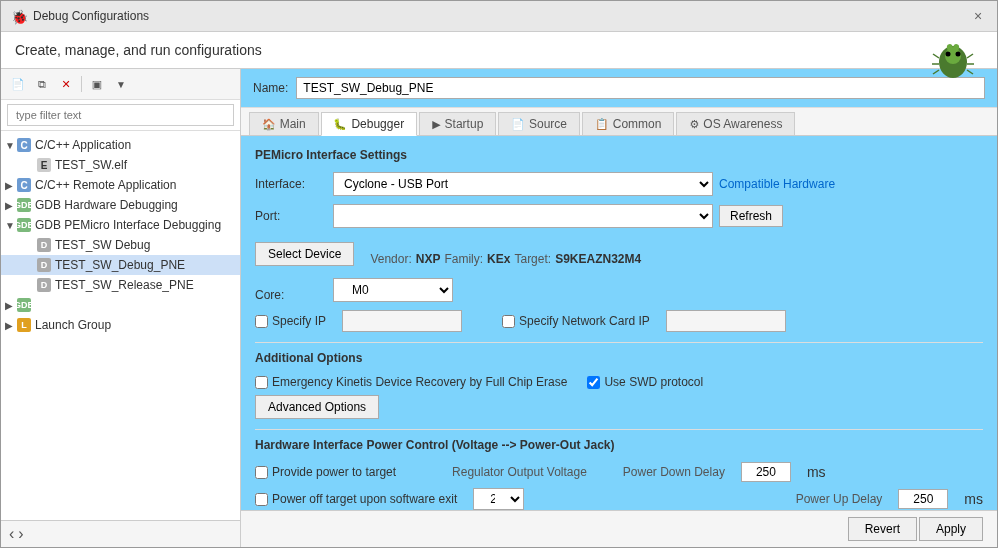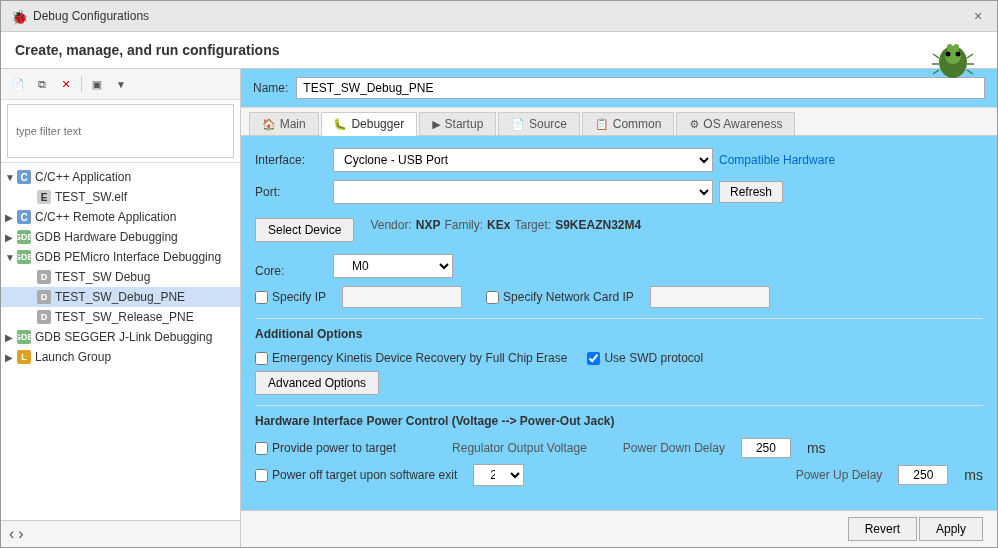--- a/index.html
+++ b/index.html
@@ -7,30 +7,30 @@
     
     .window { width: 998px; height: 548px; background: #f0f0f0; border: 1px solid #999; display: flex; flex-direction: column; }
     
     .title-bar { background: #e8e8e8; padding: 6px 10px; display: flex; align-items: center; justify-content: space-between; border-bottom: 1px solid #ccc; min-height: 30px; }
     .title-bar-left { display: flex; align-items: center; gap: 8px; }
     .title-icon { width: 14px; height: 14px; background: #cc0000; border-radius: 2px; }
     .title-text { font-size: 12px; color: #333; }
     .close-btn { width: 18px; height: 18px; display: flex; align-items: center; justify-content: center; cursor: pointer; font-size: 14px; color: #666; }
     
     .header { background: white; padding: 10px 14px; border-bottom: 1px solid #ccc; }
-    .header-title { font-size: 14px; font-weight: bold; color: #333; }
+    .header-title { font-size: 14px; font-weight: normal; color: #333; }
     
     .main-content { display: flex; flex: 1; overflow: hidden; }
     
     .sidebar { width: 240px; background: white; border-right: 1px solid #ccc; display: flex; flex-direction: column; overflow: hidden; }
     .sidebar-toolbar { display: flex; align-items: center; padding: 4px 6px; gap: 2px; border-bottom: 1px solid #ddd; background: #f5f5f5; }
     .toolbar-btn { width: 22px; height: 22px; display: flex; align-items: center; justify-content: center; cursor: pointer; border: 1px solid transparent; font-size: 11px; color: #555; }
     .toolbar-separator { width: 1px; height: 16px; background: #ccc; margin: 0 2px; }
     
-    .filter-input { width: 100%; padding: 20px 8px; border: 1px solid #ccc; font-size: 11px; color: #999; background: white; }
+    .filter-input { width: 100%; padding: 4px 8px; border: 1px solid #ccc; font-size: 11px; color: #999; background: white; }
     
     .tree { flex: 1; overflow-y: auto; padding: 4px 0; }
     .tree-item { padding: 2px 0; cursor: pointer; }
     .tree-item.selected { background: #cde0f7; }
     .tree-row { display: flex; align-items: center; padding: 1px 0; }
     .tree-arrow { display: inline-block; width: 12px; font-size: 10px; color: #555; }
     .tree-icon { width: 14px; height: 14px; margin-right: 4px; display: inline-flex; align-items: center; justify-content: center; font-size: 10px; font-weight: bold; border-radius: 2px; }
     .icon-c { background: #6c9bd2; color: white; }
     .icon-gdb { background: #7cb97c; color: white; }
     .tree-label { font-size: 12px; color: #333; }
@@ -50,21 +50,21 @@
     
     .section-title { font-size: 12px; font-weight: bold; color: #333; margin-bottom: 10px; }
     
     .form-row { display: flex; align-items: center; margin-bottom: 8px; gap: 8px; }
     .form-label { width: 70px; font-size: 12px; color: #333; flex-shrink: 0; }
     .form-select { flex: 1; padding: 3px 6px; border: 1px solid #aaa; font-size: 12px; background: white; max-width: 380px; }
     .form-select-wrapper { display: flex; align-items: center; gap: 6px; flex: 1; }
     .compatible-link { font-size: 12px; color: #0066cc; text-decoration: none; cursor: pointer; white-space: nowrap; }
     .refresh-btn { padding: 3px 10px; border: 1px solid #aaa; background: #f0f0f0; font-size: 12px; cursor: pointer; }
     
-    .select-device-area { display: flex; align-items: flex-start; padding: 6px 0; margin-bottom: 6px; gap: 16px; }
+    .select-device-area { display: flex; align-items: flex-end; padding: 6px 0; margin-bottom: 6px; gap: 16px; }
     .select-device-btn { padding: 4px 12px; border: 1px solid #aaa; background: #f0f0f0; font-size: 12px; cursor: pointer; }
     .device-info { display: flex; gap: 4px; align-items: center; font-size: 12px; }
     .device-info-item { display: flex; gap: 4px; }
     .device-label { color: #555; }
     .device-value { font-weight: bold; color: #333; }
     
     .core-row { display: flex; align-items: flex-end; margin-bottom: 8px; gap: 8px; }
     .core-select { padding: 3px 14px; border: 1px solid #aaa; font-size: 12px; background: white; width: 120px; }
     
     .specify-row { display: flex; align-items: center; gap: 16px; margin-bottom: 10px; }
@@ -198,21 +198,20 @@
             <span class="tree-arrow" style="width:12px;"></span>
             <span class="tree-icon" style="background:#aaa;color:white;font-size:9px;">D</span>
             <span class="tree-label">TEST_SW_Release_PNE</span>
           </div>
         </div>
 
         <div class="tree-item">
           <div class="tree-row" style="padding-left: 4px;">
             <span class="tree-arrow">▶</span>
             <span class="tree-icon icon-gdb" style="font-size:9px;">GDB</span>
-            <span class="tree-label">GDB SEGGER J-Link Debugging</span>
           </div>
         </div>
 
         <div class="tree-item">
           <div class="tree-row" style="padding-left: 4px;">
             <span class="tree-arrow">▶</span>
             <span class="tree-icon" style="background:#e0a020;color:white;font-size:9px;">L</span>
             <span class="tree-label">Launch Group</span>
           </div>
         </div>
@@ -253,20 +252,21 @@
           <span>Common</span>
         </div>
         <div class="tab">
           <span class="tab-icon">⚙</span>
           <span>OS Awareness</span>
         </div>
       </div>
 
       <div class="panel-content">
 
+        <div class="section-title">PEMicro Interface Settings</div>
 
         <div class="form-row">
           <span class="form-label">Interface:</span>
           <div class="form-select-wrapper">
             <select class="form-select">
               <option>Cyclone - USB Port</option>
             </select>
             <a class="compatible-link">Compatible Hardware</a>
           </div>
         </div>
@@ -305,21 +305,21 @@
             <option>M0</option>
           </select>
         </div>
 
         <div class="specify-row">
           <label class="checkbox-label">
             <input type="checkbox" style="">
             <span>Specify IP</span>
           </label>
           <input class="specify-input" type="text" style="">
-          <label class="checkbox-label" style="margin-left: 8px;">
+          <label class="checkbox-label" style="margin-left: 24px;">
             <input type="checkbox" style="">
             <span>Specify Network Card IP</span>
           </label>
           <input class="specify-input" type="text" style="">
         </div>
 
         <div class="divider"></div>
 
         <div class="additional-options">
           <div class="section-title">Additional Options</div>

